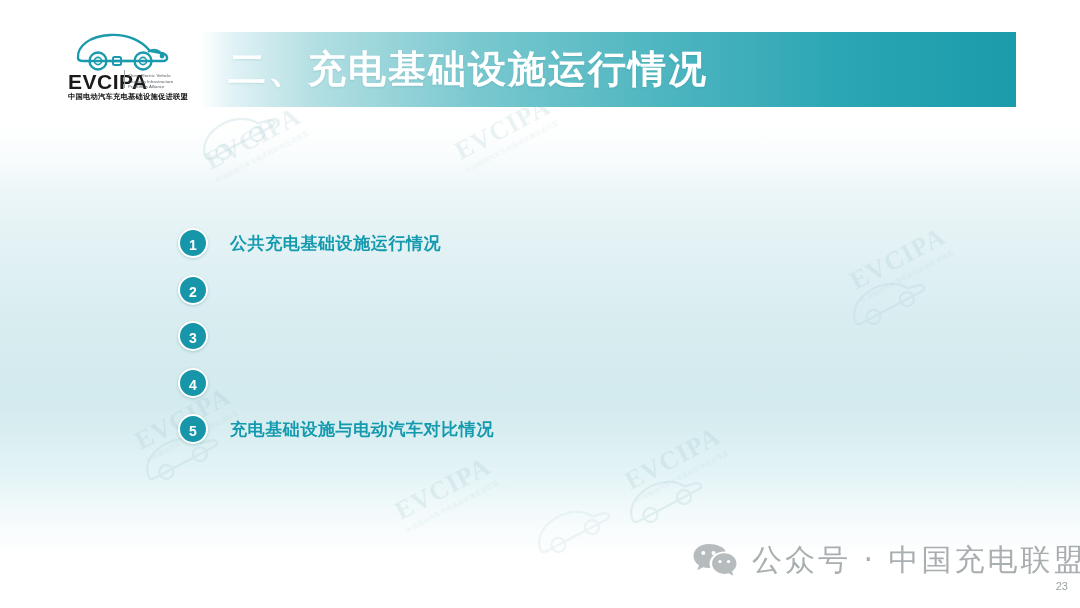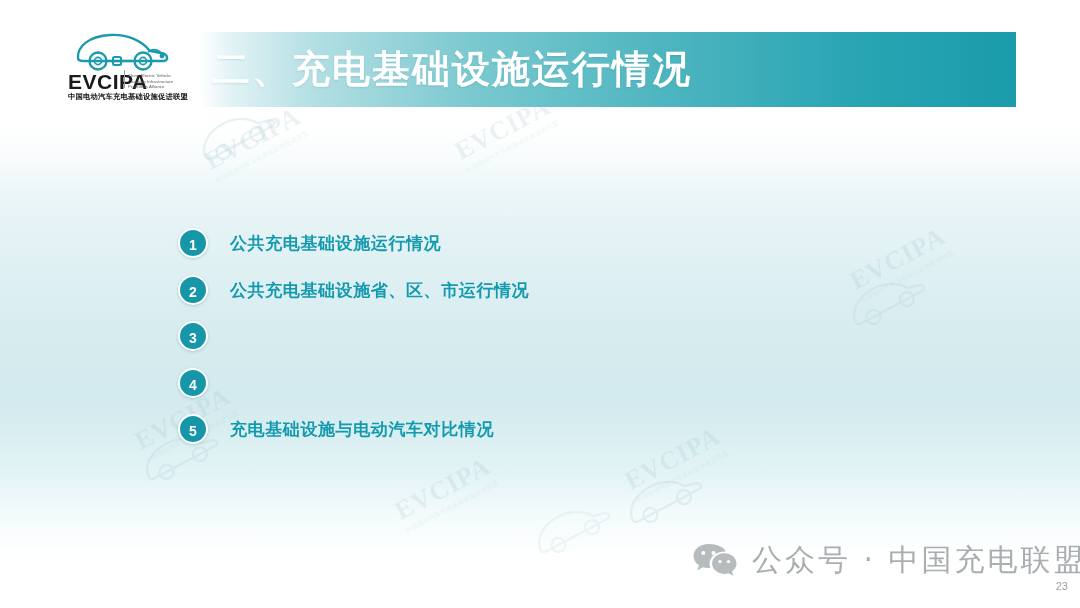--- a/index.html
+++ b/index.html
@@ -99,21 +99,21 @@
         rgba(255,255,255,0.98) 0%,
         rgba(224,242,245,0.98) 4%,
         #b3dfe3 14%,
         #79c8cf 34%,
         #4fb6c0 56%,
         #29a5b3 80%,
         #1b9cab 100%);
   }
   .header-title {
     position: absolute;
-    left: 212px;
+    left: 228px;
     top: 41px;
     font-size: 38px;
     font-weight: bold;
     color: #ffffff;
     letter-spacing: 2px;
     line-height: 56px;
     font-family: "DejaVu Sans", "Liberation Sans", sans-serif;
     text-shadow: 0 1px 2px rgba(0,90,100,0.12);
     white-space: nowrap;
   }
@@ -335,21 +335,20 @@
 
   <div class="agenda">
 
     <div class="agenda-item">
       <div class="num-circle">1</div>
       <div class="item-label">公共充电基础设施运行情况</div>
     </div>
 
     <div class="agenda-item">
       <div class="num-circle">2</div>
-      <div class="item-label">公共充电基础设施省、区、市运行情况</div>
     </div>
 
     <div class="agenda-item">
       <div class="num-circle">3</div>
     </div>
 
     <div class="agenda-item">
       <div class="num-circle">4</div>
     </div>
 

